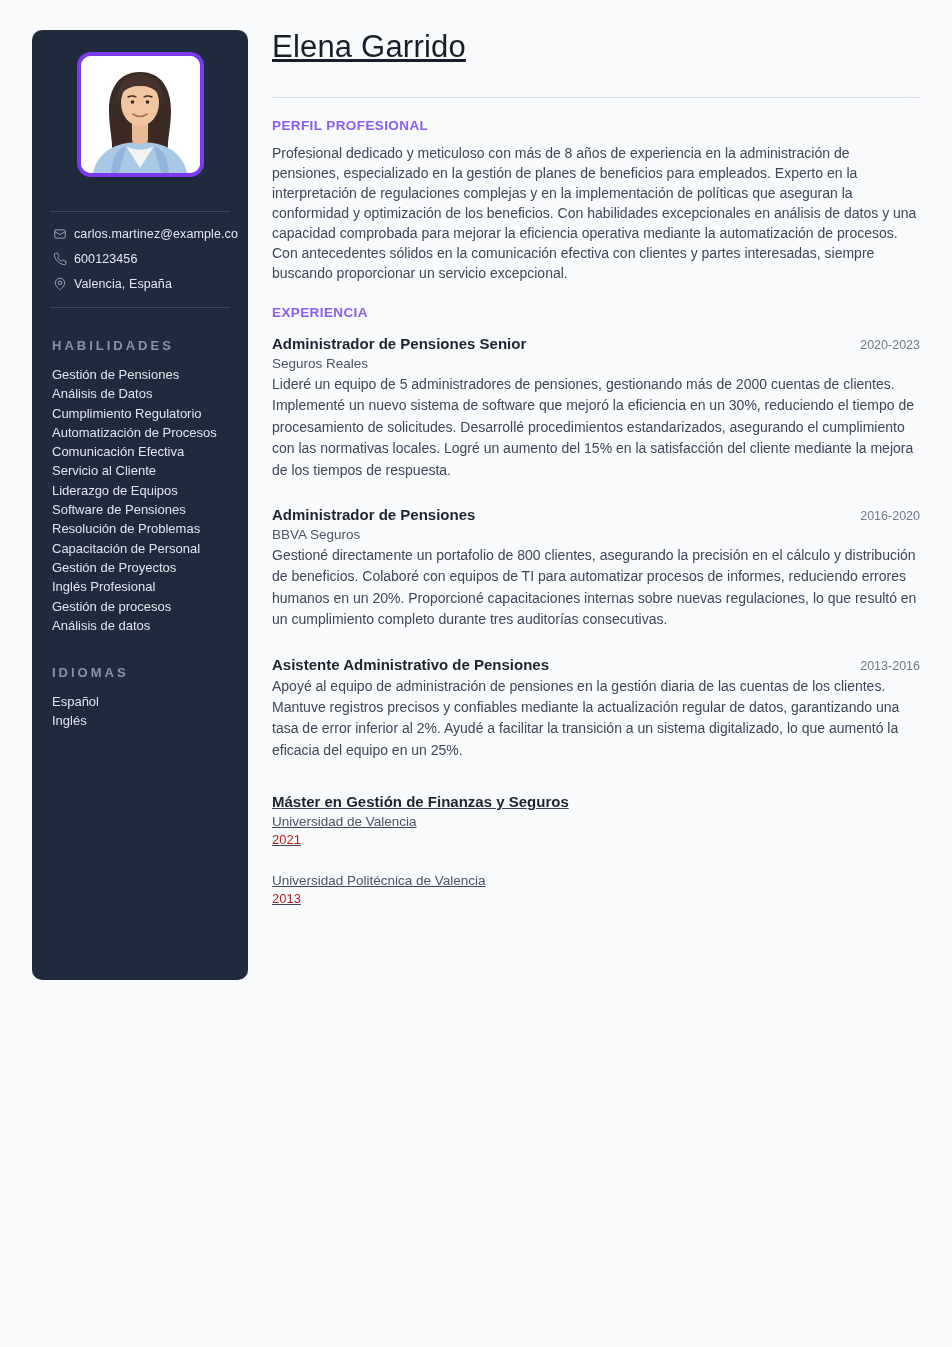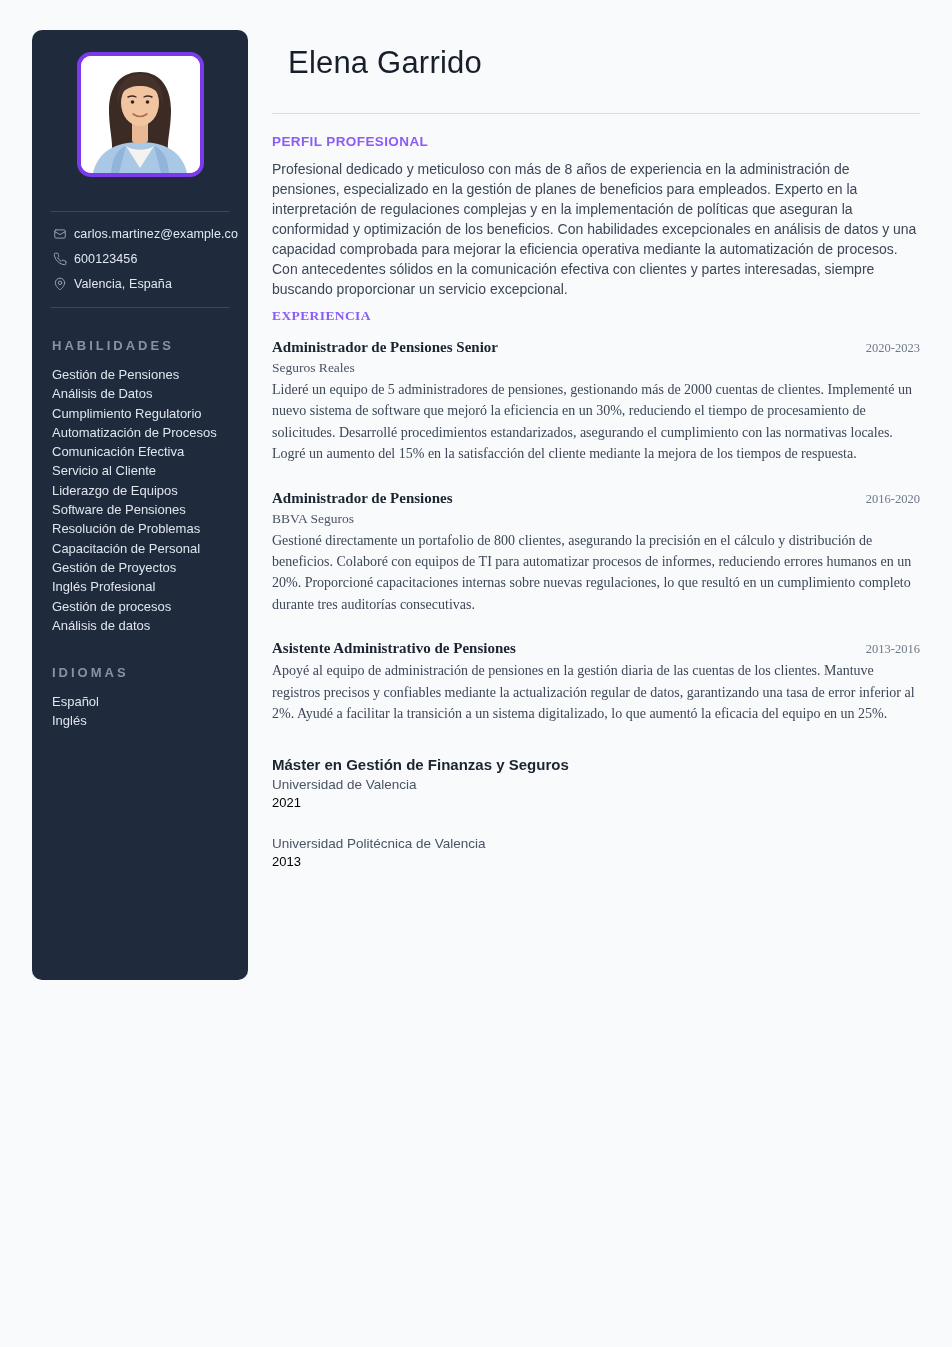--- a/index.html
+++ b/index.html
@@ -57,22 +57,22 @@
     list-style:none;margin:12px 0 0;padding:0 16px 0 20px;
   }
   .side-list li{
     font-size:13px;line-height:19.3px;color:#dfe5ec;
   }
   
   .main{
     position:absolute;left:272px;top:30px;width:648px;
   }
   .name{
-    margin:16px;font-size:31px;font-weight:normal;
-    color:#181f2b;letter-spacing:.2px;line-height:34px;
+    margin:0;font-size:31px;font-weight:normal;
+    color:#181f2b;letter-spacing:.2px;line-height:34px;text-decoration:underline;
   }
   .job-title{
     margin-top:9px;font-size:17px;color:#8b5cf6;
   }
   .main-divider{height:1px;background:#d9dde4;margin-top:33px;}
   .section-heading{
     margin:20px 0 0;font-size:13.5px;font-weight:bold;
     color:#8b5cf6;letter-spacing:.4px;
   }
   .profile-text{
@@ -81,26 +81,26 @@
   .section{margin-top:0;}
   .entry{margin-top:15px;}
   .entry + .entry{margin-top:25px;}
   .entry-head{display:flex;justify-content:space-between;align-items:baseline;}
   .entry-title{
     margin:0;font-size:15px;font-weight:bold;color:#1c2430;
   }
   .entry-date{font-size:12.5px;color:#6f7887;white-space:nowrap;margin-left:12px;}
   .entry-company{margin-top:4px;font-size:13.5px;color:#4a5464;}
   .entry-desc{margin:3px 0 0;font-size:14px;line-height:21.4px;color:#3d4757;}
-  .edu-entry{margin-top:15px;}
+  .edu-entry{margin-top:15px;text-decoration:underline;}
   .edu-entry + .edu-entry{margin-top:26px;}
   .edu-degree{margin:0;font-size:15px;font-weight:bold;color:#1c2430;}
   .edu-school{margin-top:4px;font-size:13.5px;color:#4a5464;}
-  .edu-year{margin-top:3px;font-size:13px;color:#000000;}
-  .gap-exp{margin-top:9px;font-family:Liberation Serif, serif;}
+  .edu-year{margin-top:3px;font-size:13px;color:#b91c1c;}
+  .gap-exp{margin-top:22px;}
   .gap-edu{margin-top:32px;}
 </style>
 </head>
 <body>
 
 <aside class="sidebar">
   <div class="photo-frame">
     <svg viewBox="0 0 119 117" aria-hidden="true">
       <rect width="119" height="117" fill="#ffffff"></rect>
       <path d="M59 16 C36 16 28 35 28 54 C28 78 35 92 28 106 L44 106 L74 106 L90 106 C83 92 90 78 90 54 C90 35 82 16 59 16 Z" fill="#3b2b24"></path>

